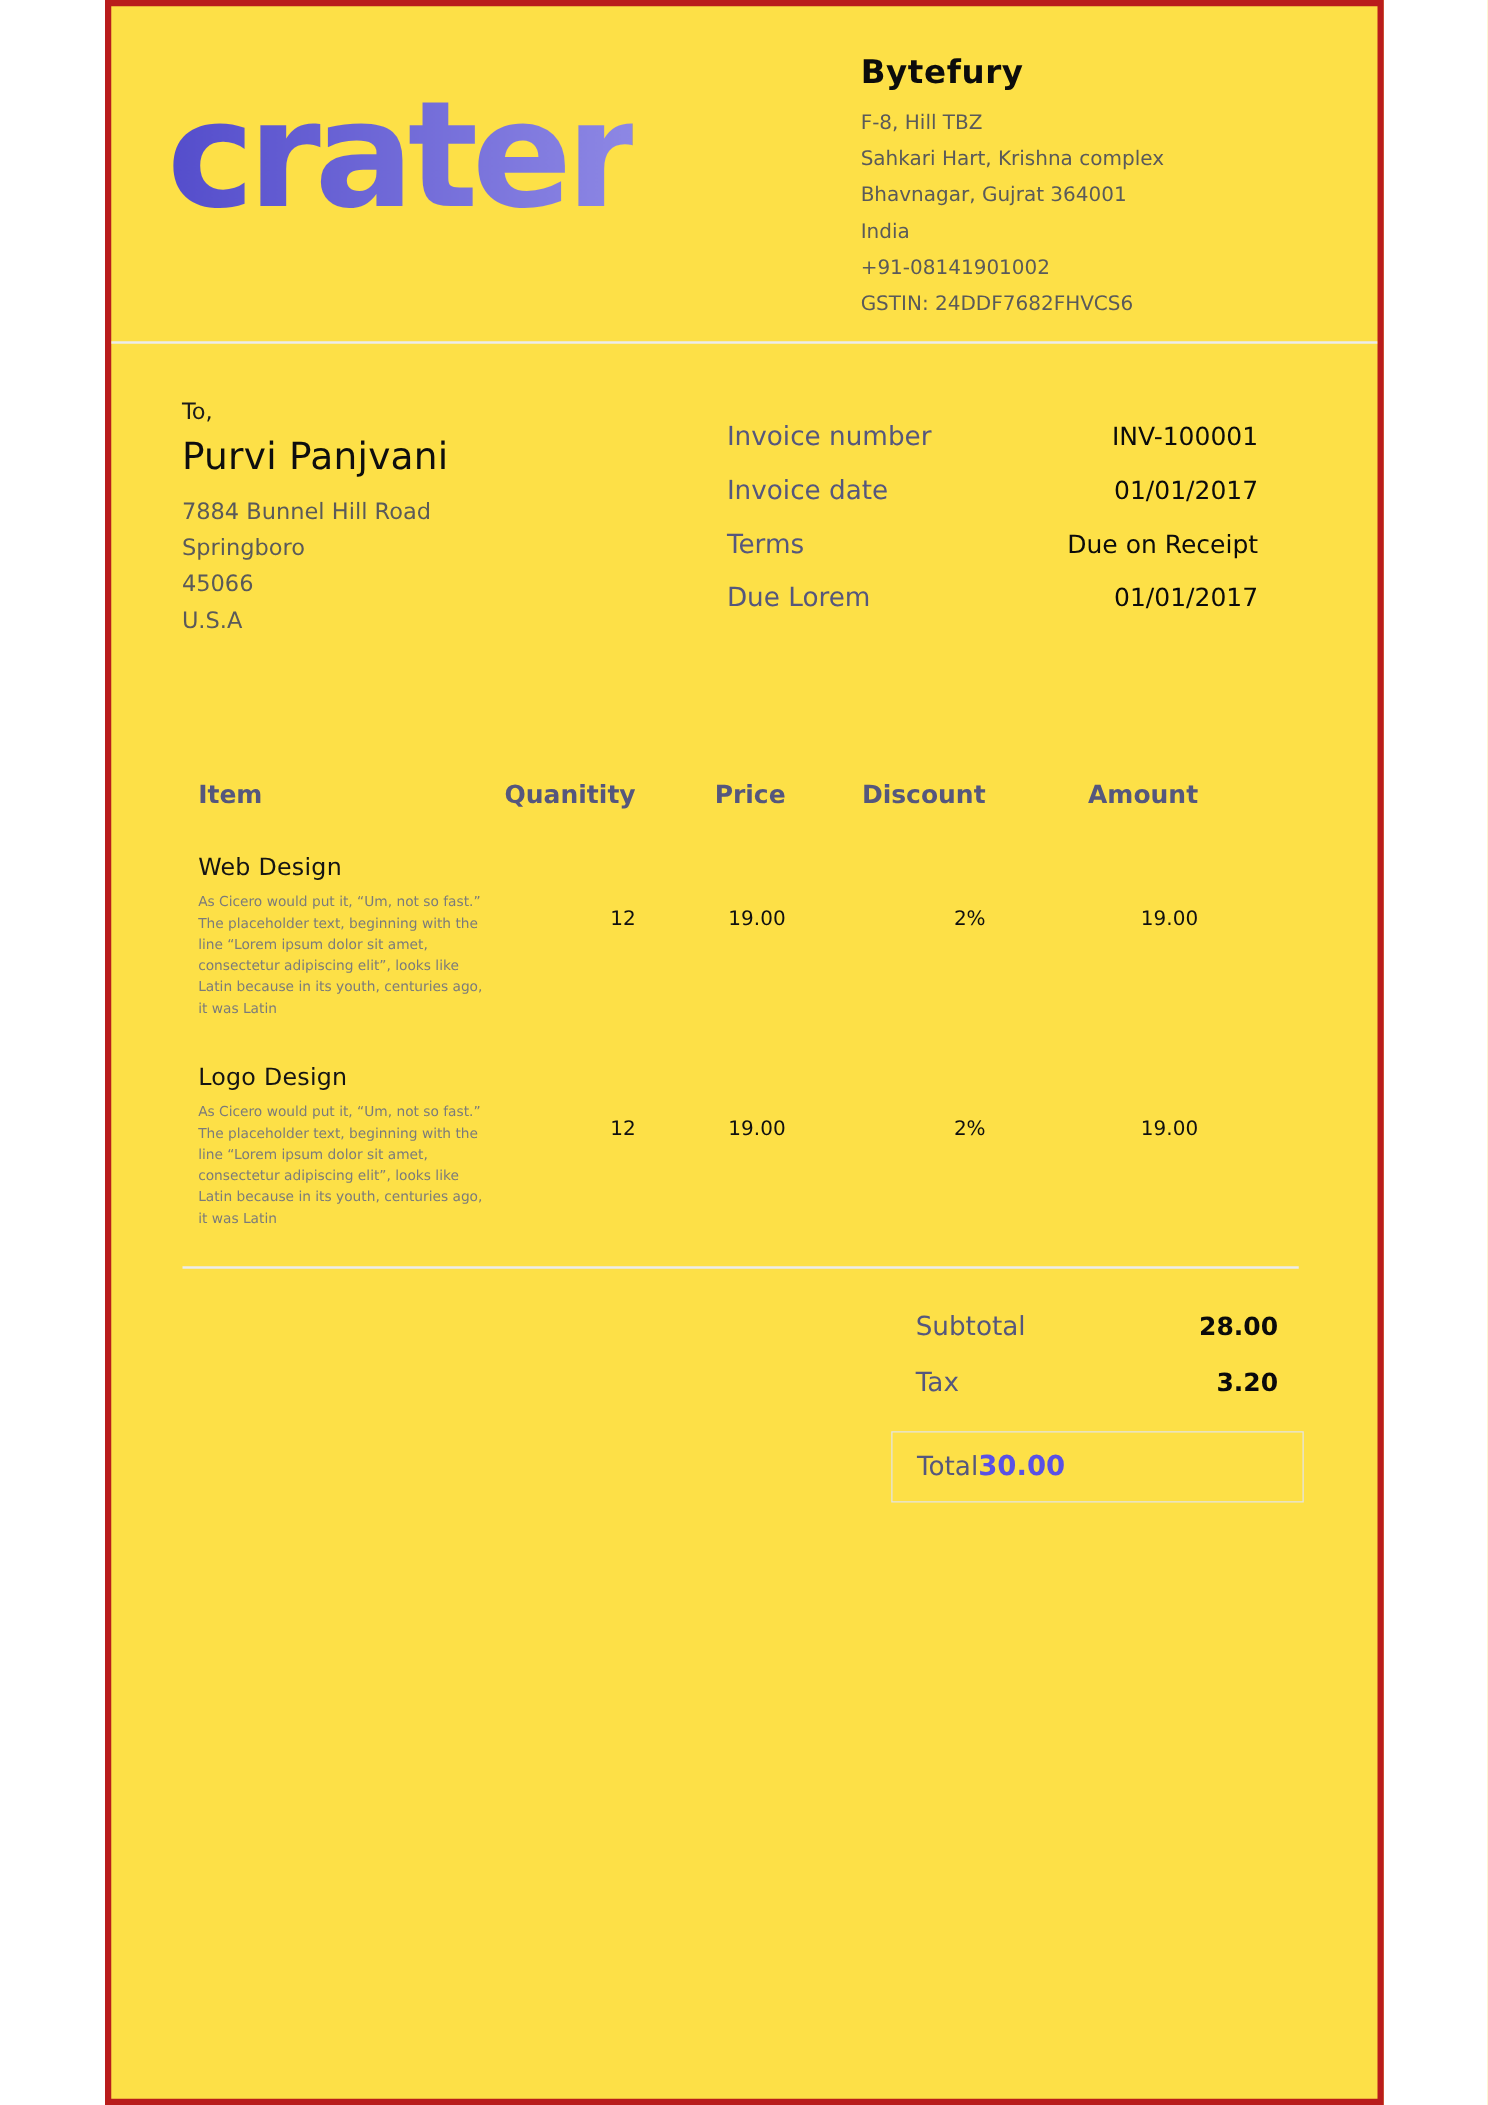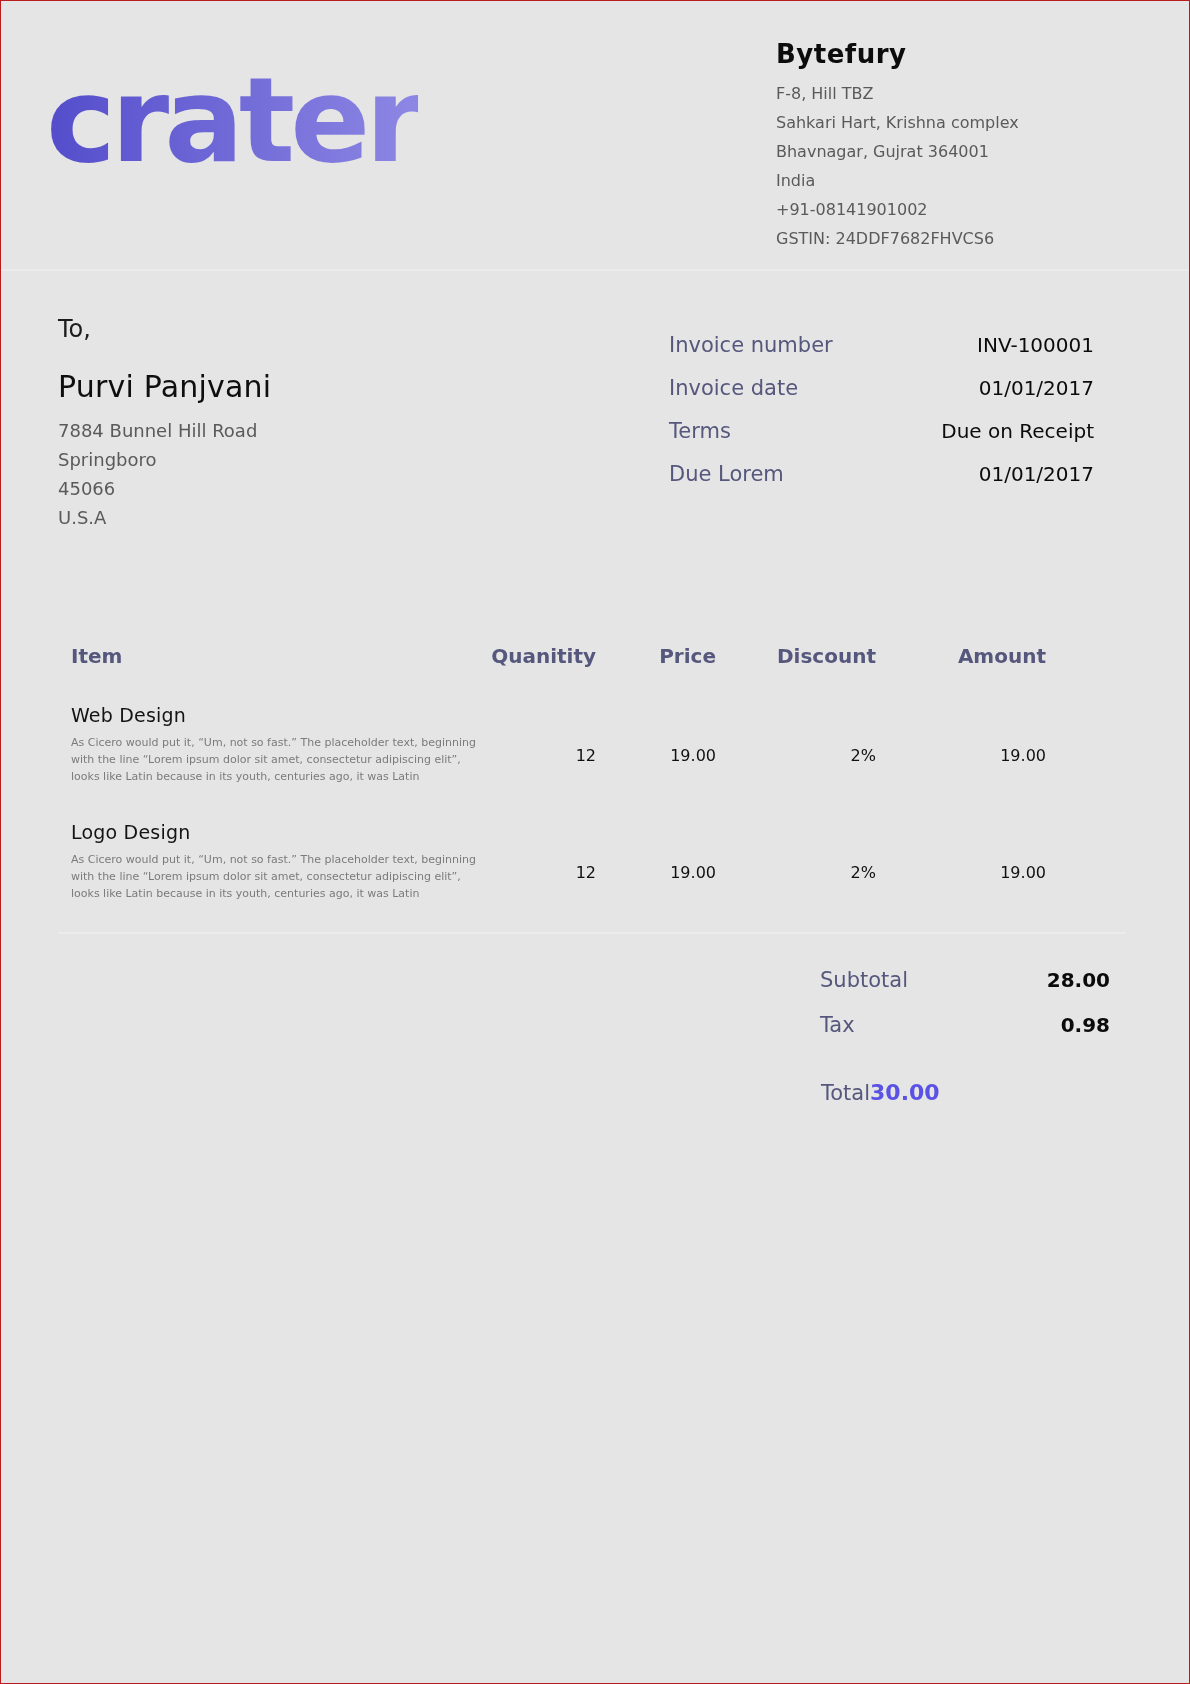--- a/index.html
+++ b/index.html
@@ -3,25 +3,25 @@
 <meta charset="utf-8">
 <style>
   * { margin: 0; padding: 0; box-sizing: border-box; }
   html, body { background: #fff; }
   body {
     font-family: "DejaVu Sans", "Liberation Sans", sans-serif;
     color: #101010;
   }
   .page {
     position: relative;
-    width: 1190px;
+    width: 1023px;
     height: 1684px;
     margin: 0 auto;
-    background: #e5e5e5;
-    border: 1px solid #b91c1c;
+    background: #fde047;
+    border: 5px solid #b91c1c;
     overflow: hidden;
   }
 
   
   .header {
     display: flex;
     justify-content: space-between;
     align-items: flex-start;
     padding: 38px 128px 0 45px;
     height: 270px;
@@ -52,21 +52,21 @@
     line-height: 29px;
     color: var(--text-gray, #5a5a5a);
   }
 
   
   .info-section {
     display: flex;
     justify-content: space-between;
     padding: 44px 63px 0 57px;
   }
-  .bill-to .to-label { font-size: 24px; color: #1c1c1c; margin-bottom: 26px; }
+  .bill-to .to-label { font-size: 18px; color: #1c1c1c; margin-bottom: 8px; }
   .bill-to .customer-name {
     font-size: 30px; font-weight: 500; color: #0e0e0e; margin-bottom: 12px;
     letter-spacing: 0.2px;
   }
   .bill-to .customer-address div {
     font-size: 18px; line-height: 29px; color: var(--text-gray, #5a5a5a);
   }
   .meta { width: 425px; margin-right: 32px; margin-top: 18px; }
   .meta-row {
     display: flex; justify-content: space-between; align-items: baseline;
@@ -209,21 +209,21 @@
 
   <hr class="table-divider">
 
   <div class="totals">
     <div class="totals-row">
       <span class="totals-label">Subtotal</span>
       <span class="totals-value">28.00</span>
     </div>
     <div class="totals-row">
       <span class="totals-label">Tax</span>
-      <span class="totals-value">0.98</span>
+      <span class="totals-value">3.20</span>
     </div>
     <div class="total-box">
       <span class="totals-label">Total</span>
       <span class="total-value">30.00</span>
     </div>
   </div>
 
 </div>
 
 </body></html>

